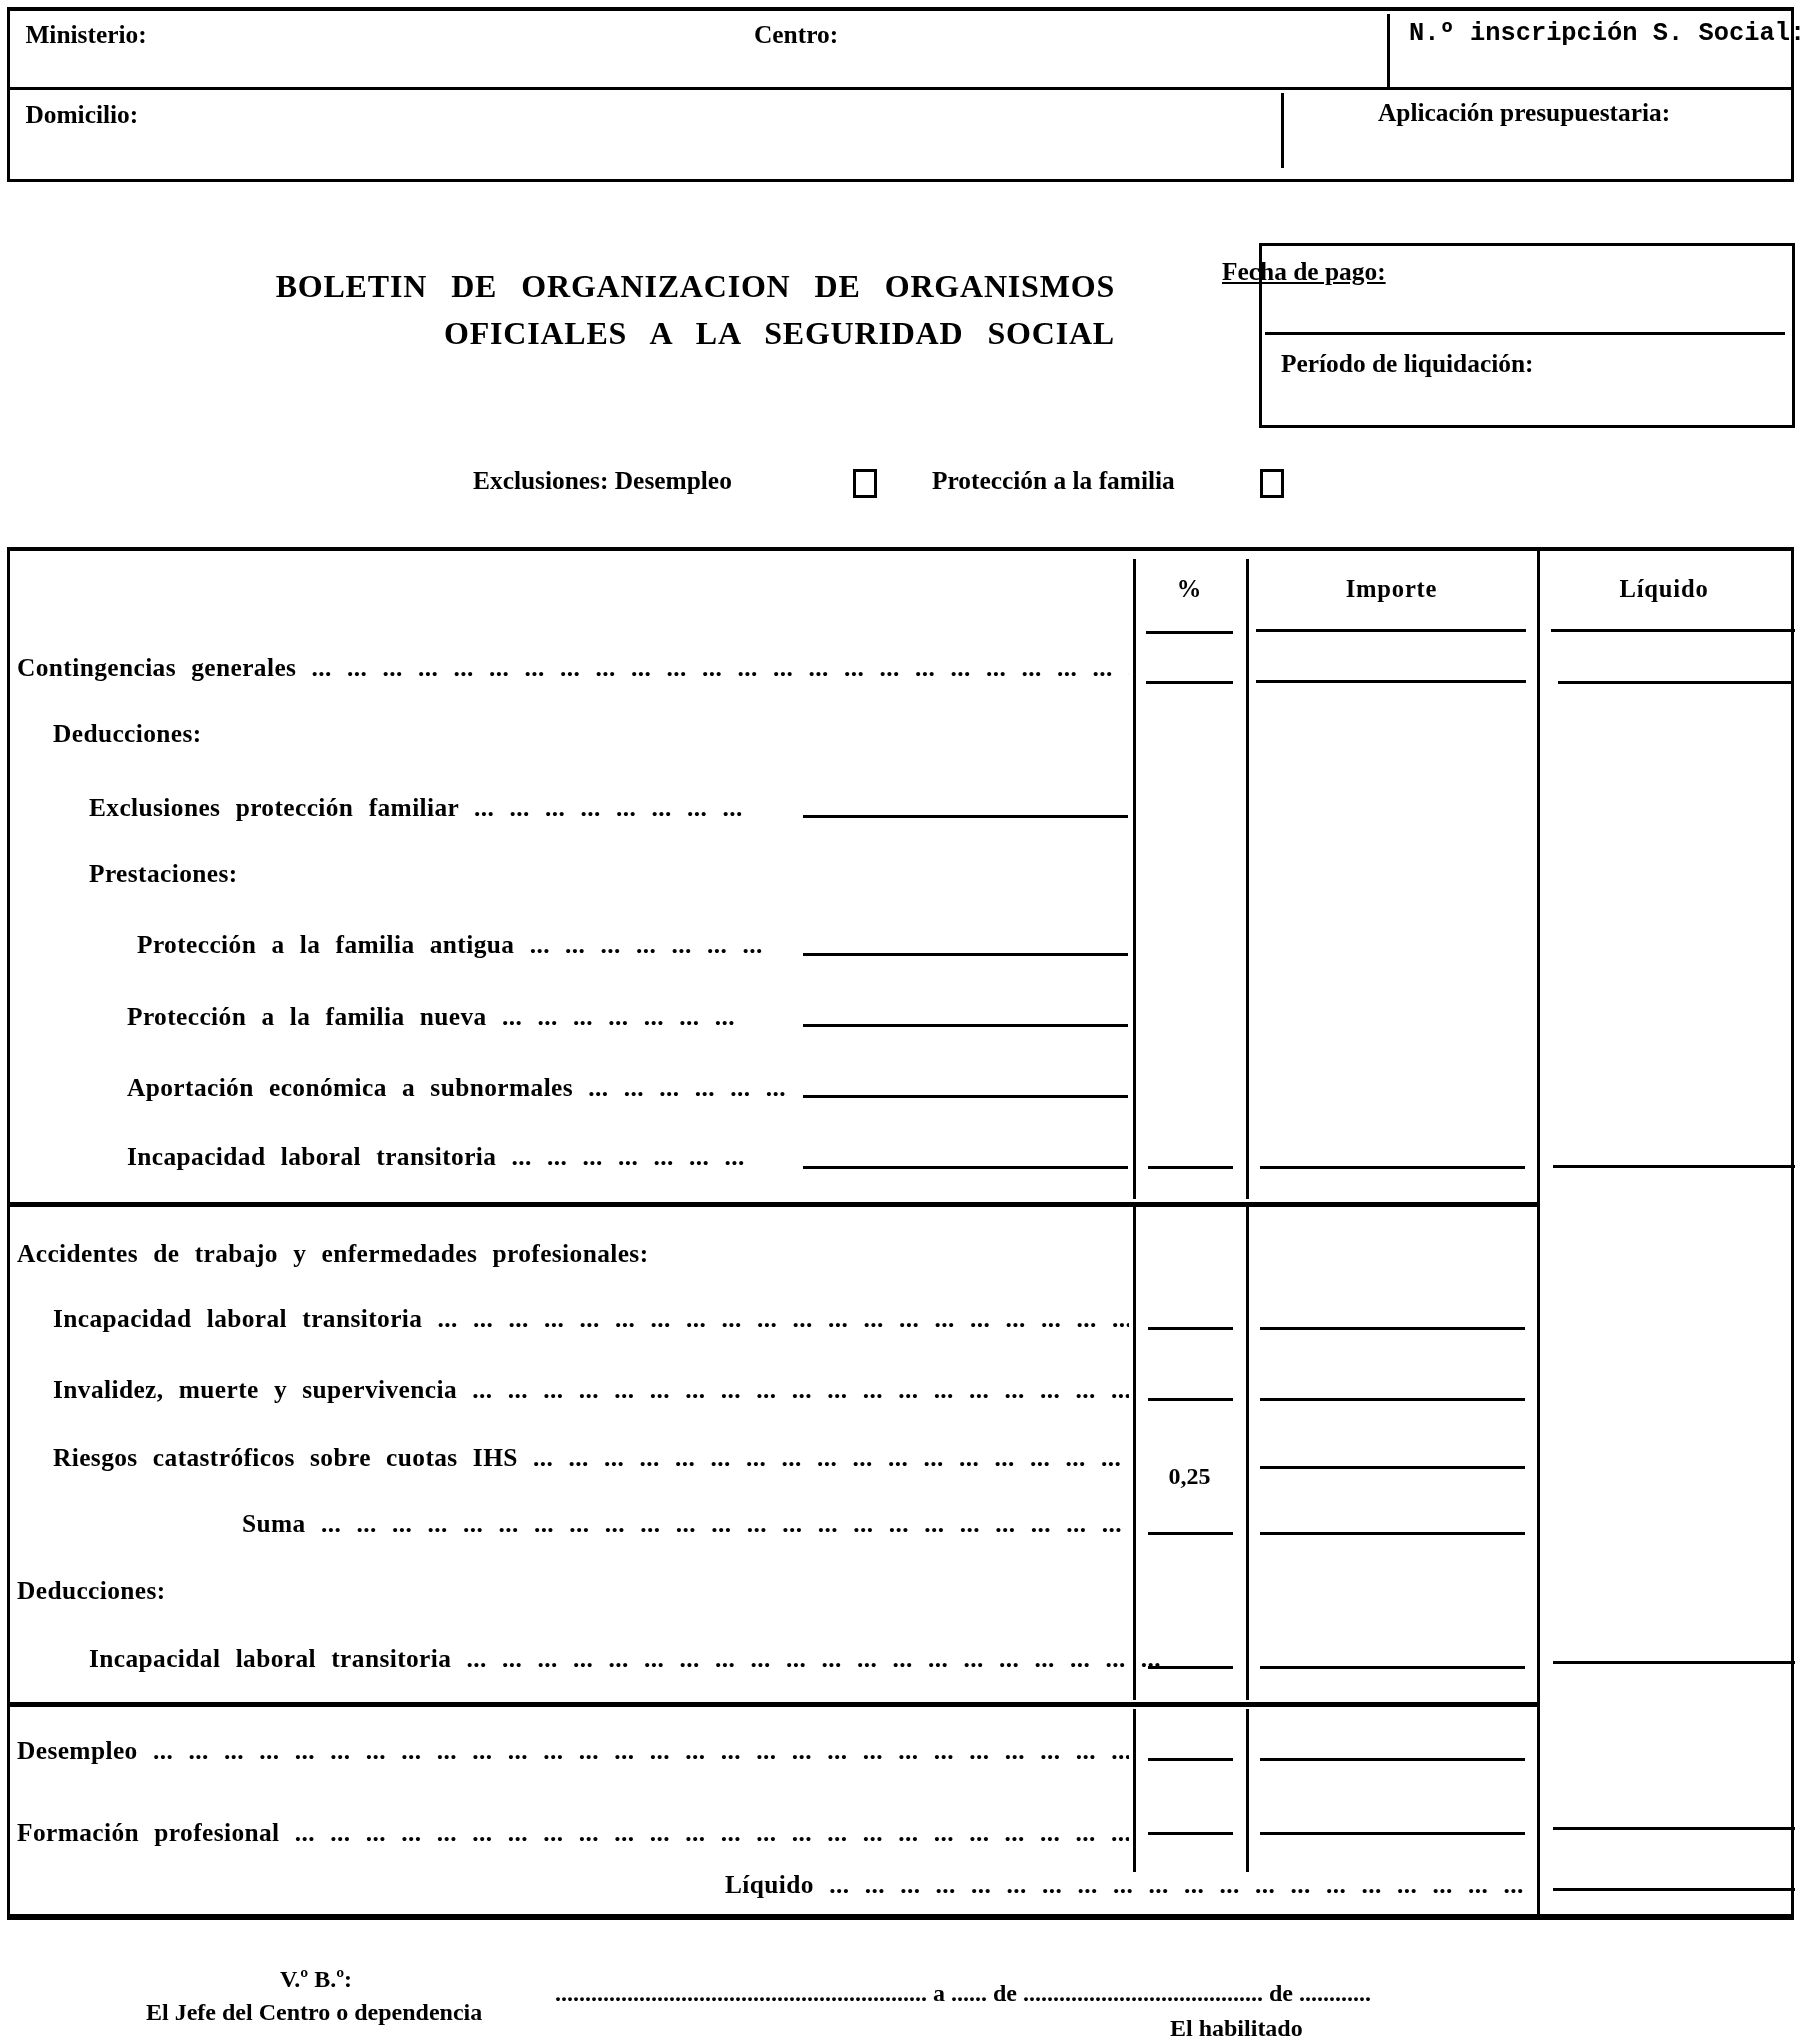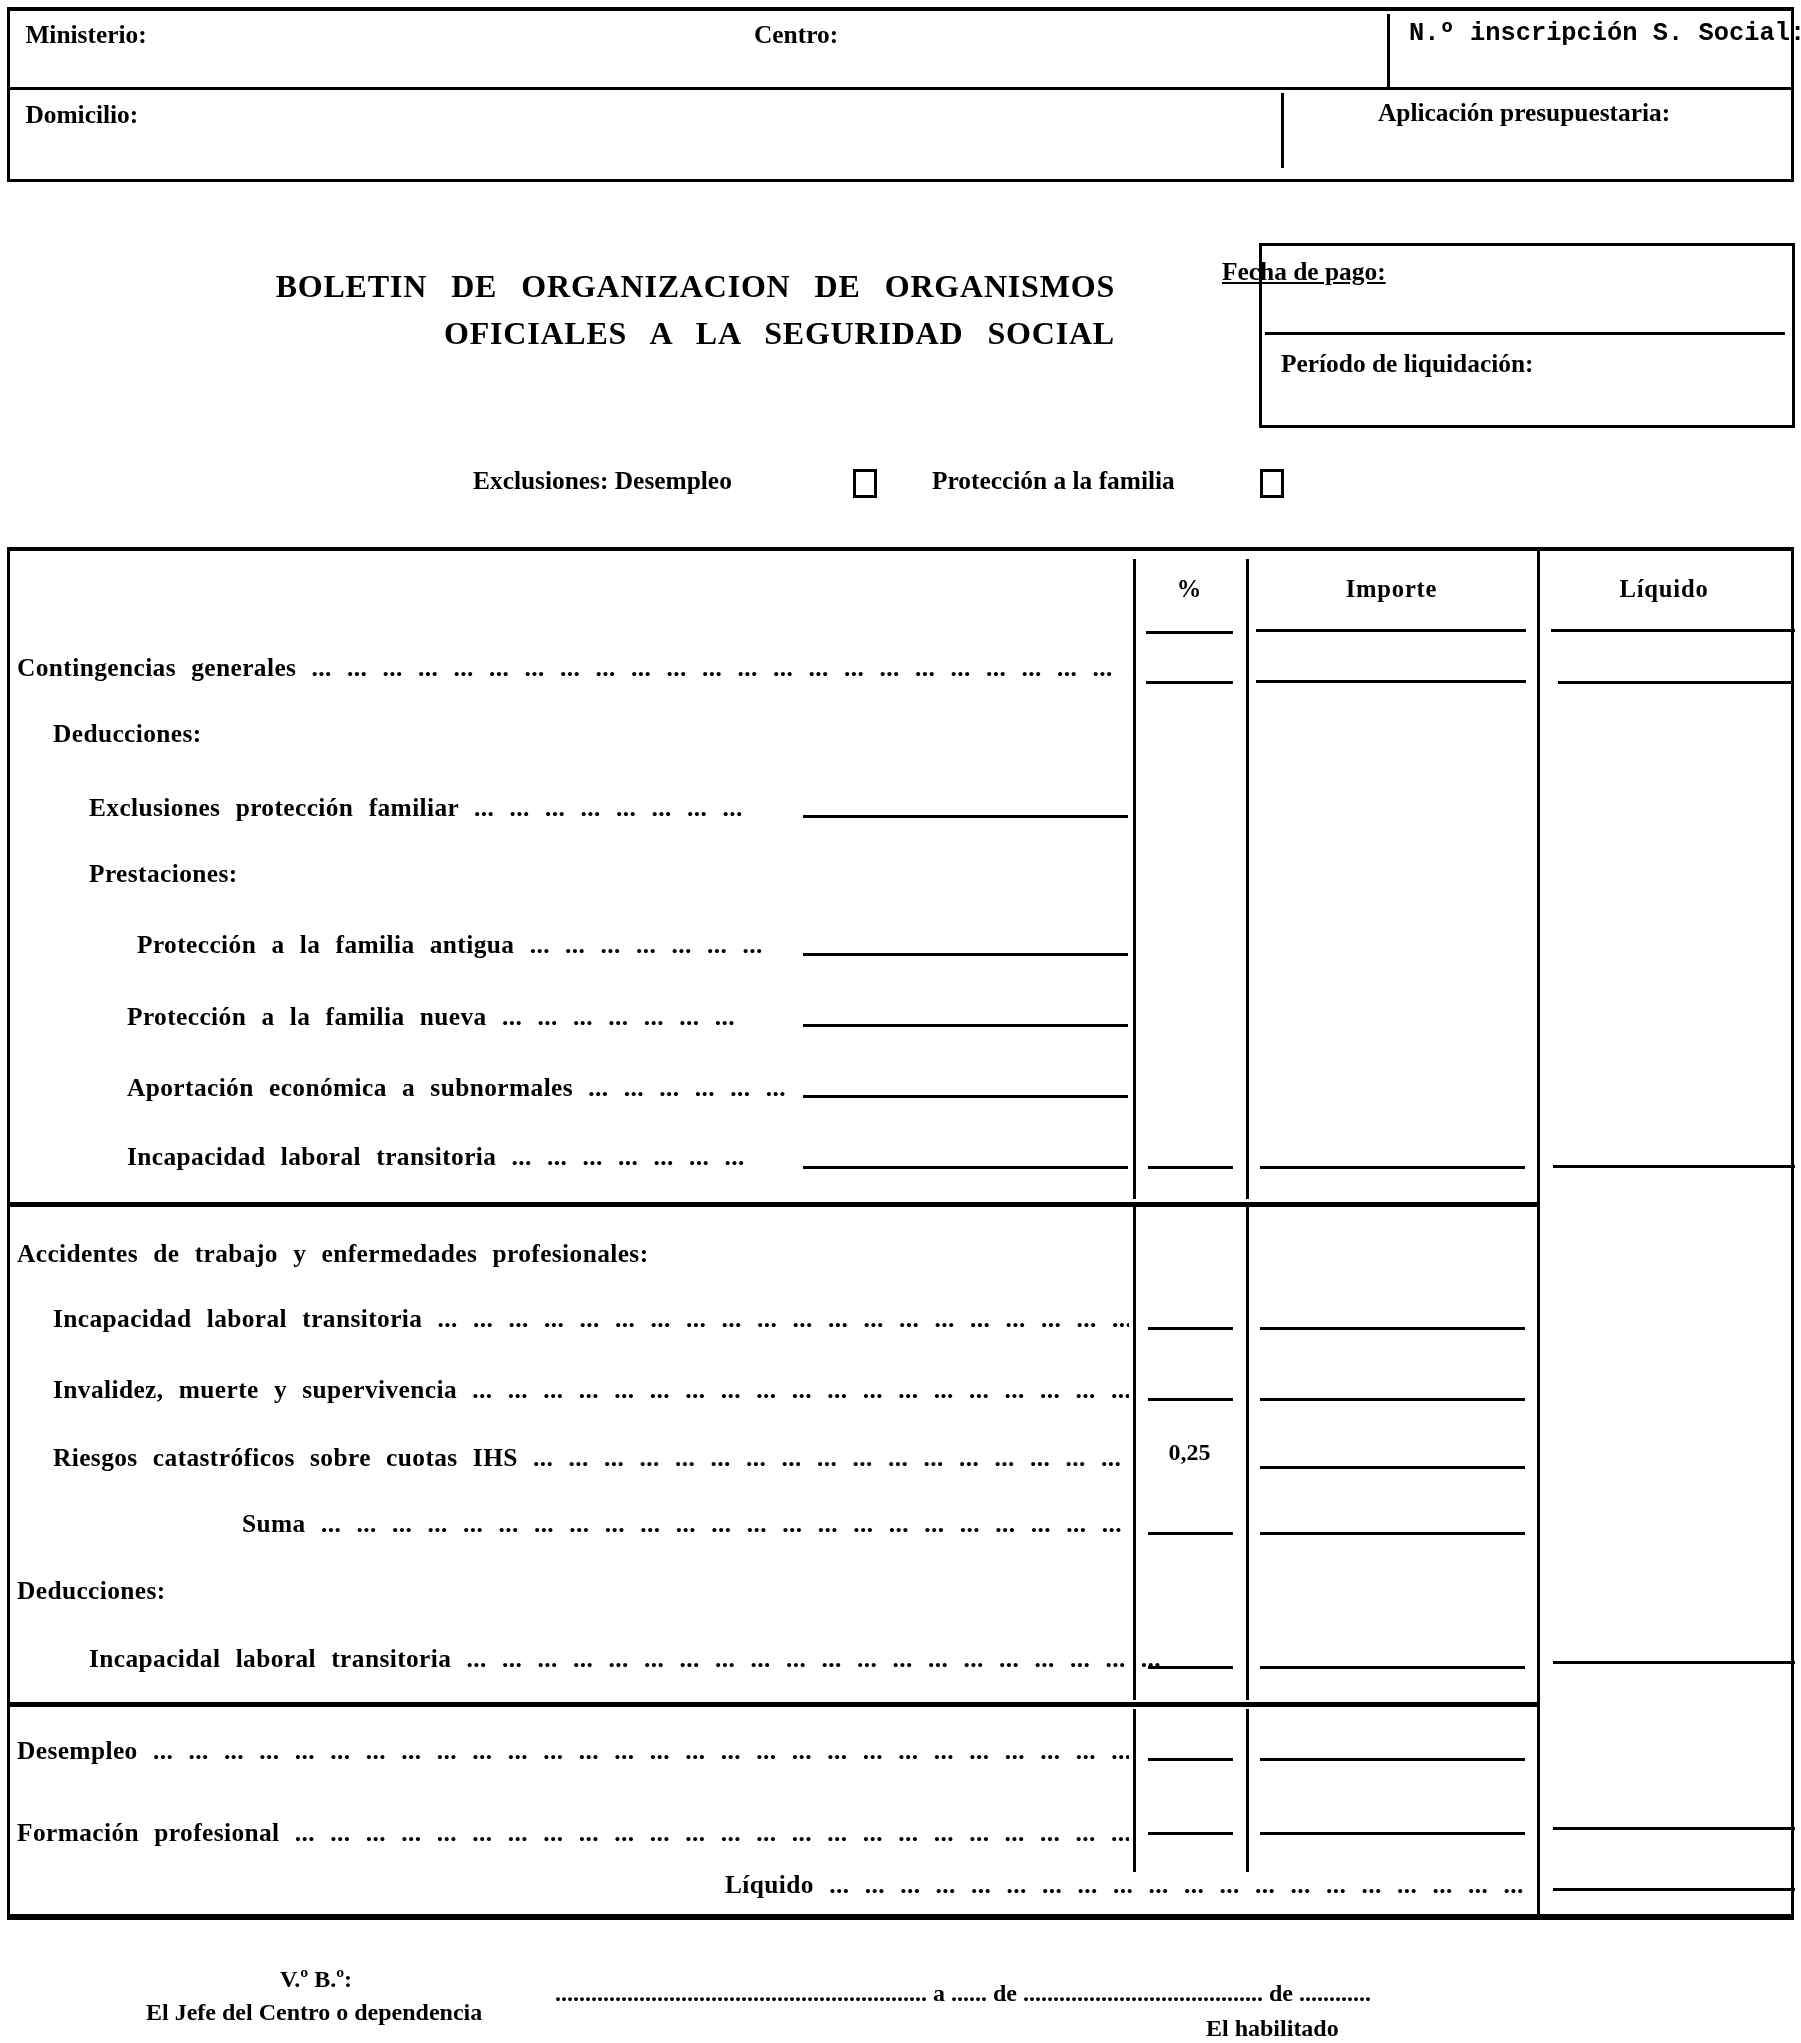--- a/index.html
+++ b/index.html
@@ -10,21 +10,21 @@
     -webkit-font-smoothing:none;
   }
   .abs{position:absolute;}
   .lbl{font-size:25.4px;white-space:nowrap;}
   .row{position:absolute;font-size:25.4px;word-spacing:8.5px;white-space:nowrap;overflow:hidden;letter-spacing:0.4px;}
   .rule{position:absolute;background:#000;height:3.4px;}
   .vline{position:absolute;background:#000;width:3.4px;}
   .sep{position:absolute;background:#000;height:5.1px;}
   .box{position:absolute;border:3.4px solid #000;box-sizing:border-box;}
   .chk{display:inline-block;width:24px;height:29px;border:3.4px solid #000;box-sizing:border-box;background:#fff;}
-  .cc{text-align:center;}
+  .cc{text-align:center;margin-top:24px;}
   .title{font-size:32px;letter-spacing:0.8px;word-spacing:15.3px;text-align:right;white-space:nowrap;}
   .colhead{position:absolute;font-size:24.6px;text-align:center;letter-spacing:0.8px;}
   .foot{font-size:24px;white-space:nowrap;}
 </style>
 </head>
 <body>
 
 <div class="box" style="left:6.8px;top:6.8px;width:1787px;height:175px;border-top-width:4.2px;"></div>
 <div class="rule" style="left:6.8px;top:87px;width:1787px;"></div>
 <div class="vline" style="left:1387px;top:13.6px;height:74px;"></div>
@@ -124,14 +124,14 @@
 
 <div class="rule" style="left:1148px;top:1832px;width:85px;"></div>
 <div class="rule" style="left:1260px;top:1832px;width:265px;"></div>
 <div class="rule" style="left:1553px;top:1827px;width:242px;"></div>
 
 <div class="rule" style="left:1553px;top:1888px;width:242px;"></div>
 
 <div class="abs foot" style="left:280px;top:1966px;">V.º B.º:</div>
 <div class="abs foot" style="left:146px;top:1999px;">El Jefe del Centro o dependencia</div>
 <div class="abs foot" style="left:555px;top:1980px;width:1242px;overflow:hidden;">.............................................................. a ...... de ........................................ de ............</div>
-<div class="abs foot" style="left:1206px;top:2015px;">El habilitado</div>
+<div class="abs foot" style="left:1170px;top:2015px;">El habilitado</div>
 
 
 </body></html>

